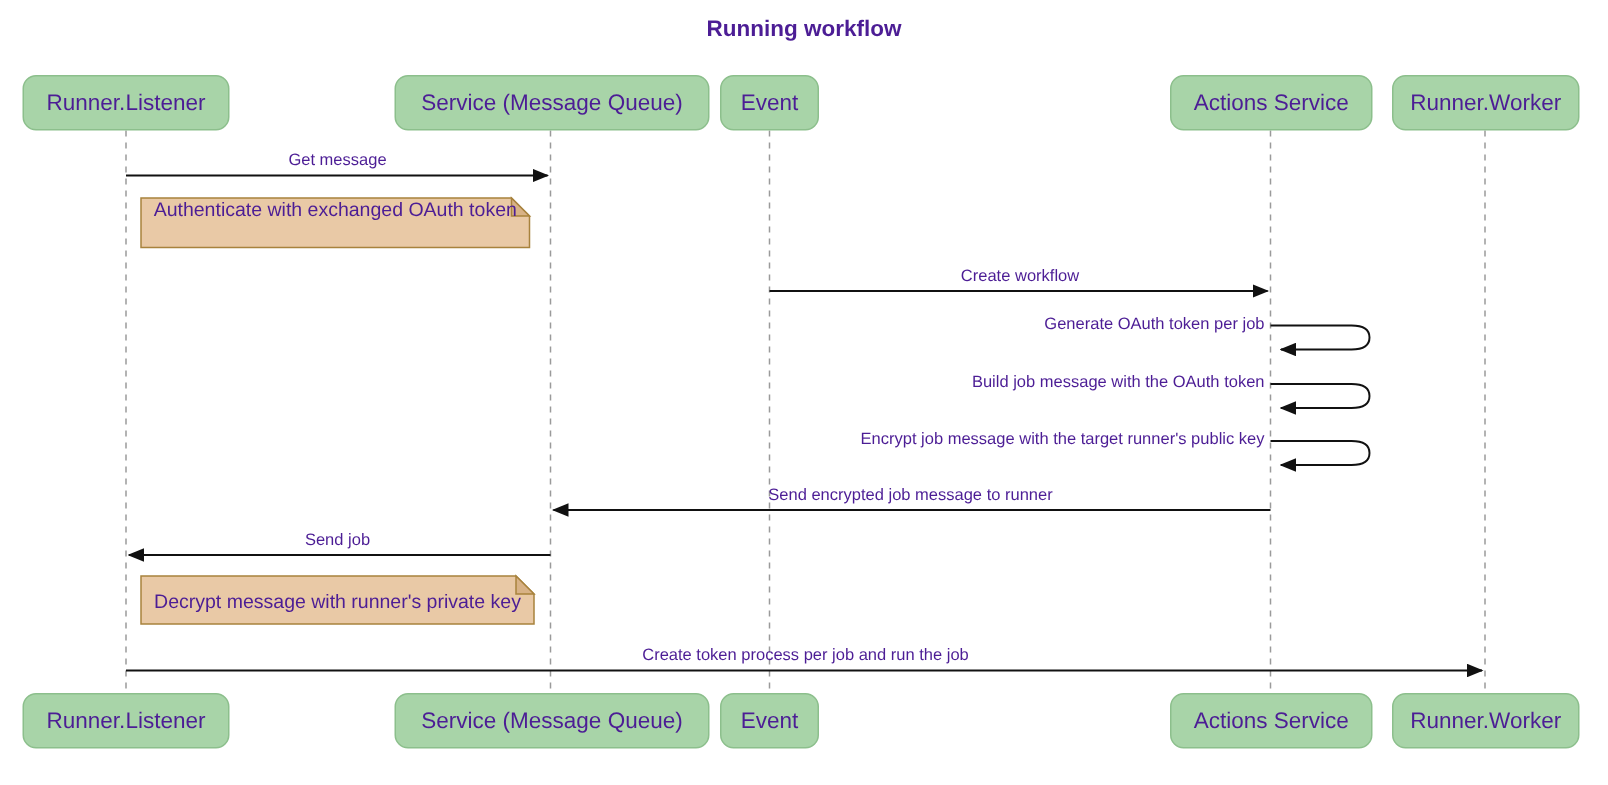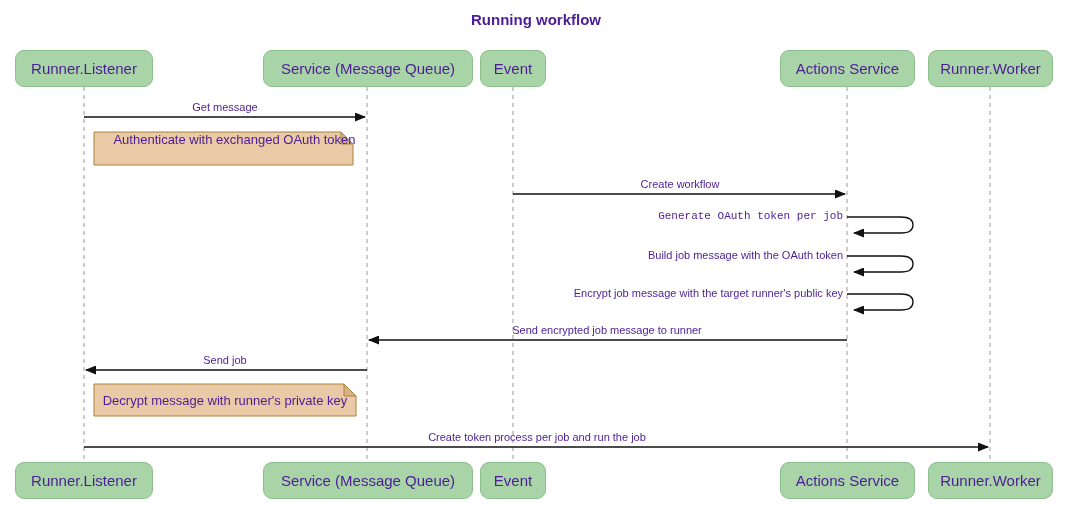--- a/index.html
+++ b/index.html
@@ -79,23 +79,23 @@
   <div class="participant" style="left:928px;top:50px;width:125px;">Runner.Worker</div>
 
   <div class="participant" style="left:15px;top:462px;width:138px;">Runner.Listener</div>
   <div class="participant" style="left:263px;top:462px;width:210px;">Service (Message Queue)</div>
   <div class="participant" style="left:480px;top:462px;width:66px;">Event</div>
   <div class="participant" style="left:780px;top:462px;width:135px;">Actions Service</div>
   <div class="participant" style="left:928px;top:462px;width:125px;">Runner.Worker</div>
 
   <div class="msg-label center" style="left:225px;top:100px;">Get message</div>
   <div class="msg-label center" style="left:680px;top:177px;">Create workflow</div>
-  <div class="msg-label rightalign" style="right:229px;top:209px;font-family:Liberation Mono, monospace;">Generate OAuth token per job</div>
+  <div class="msg-label rightalign" style="right:229px;top:209px;">Generate OAuth token per job</div>
   <div class="msg-label rightalign" style="right:229px;top:248px;">Build job message with the OAuth token</div>
   <div class="msg-label rightalign" style="right:229px;top:286px;">Encrypt job message with the target runner's public key</div>
   <div class="msg-label center" style="left:607px;top:323px;">Send encrypted job message to runner</div>
   <div class="msg-label center" style="left:225px;top:353px;">Send job</div>
   <div class="msg-label center" style="left:537px;top:430px;">Create token process per job and run the job</div>
 
-  <div class="note-label" style="left:94px;top:132px;width:259px;height:15px;padding-left:11px;">Authenticate with exchanged OAuth token</div>
+  <div class="note-label" style="left:94px;top:132px;width:259px;height:15px;">Authenticate with exchanged OAuth token</div>
   <div class="note-label" style="left:94px;top:384px;width:262px;height:32px;">Decrypt message with runner's private key</div>
 
 </div>
 
 </body></html>

